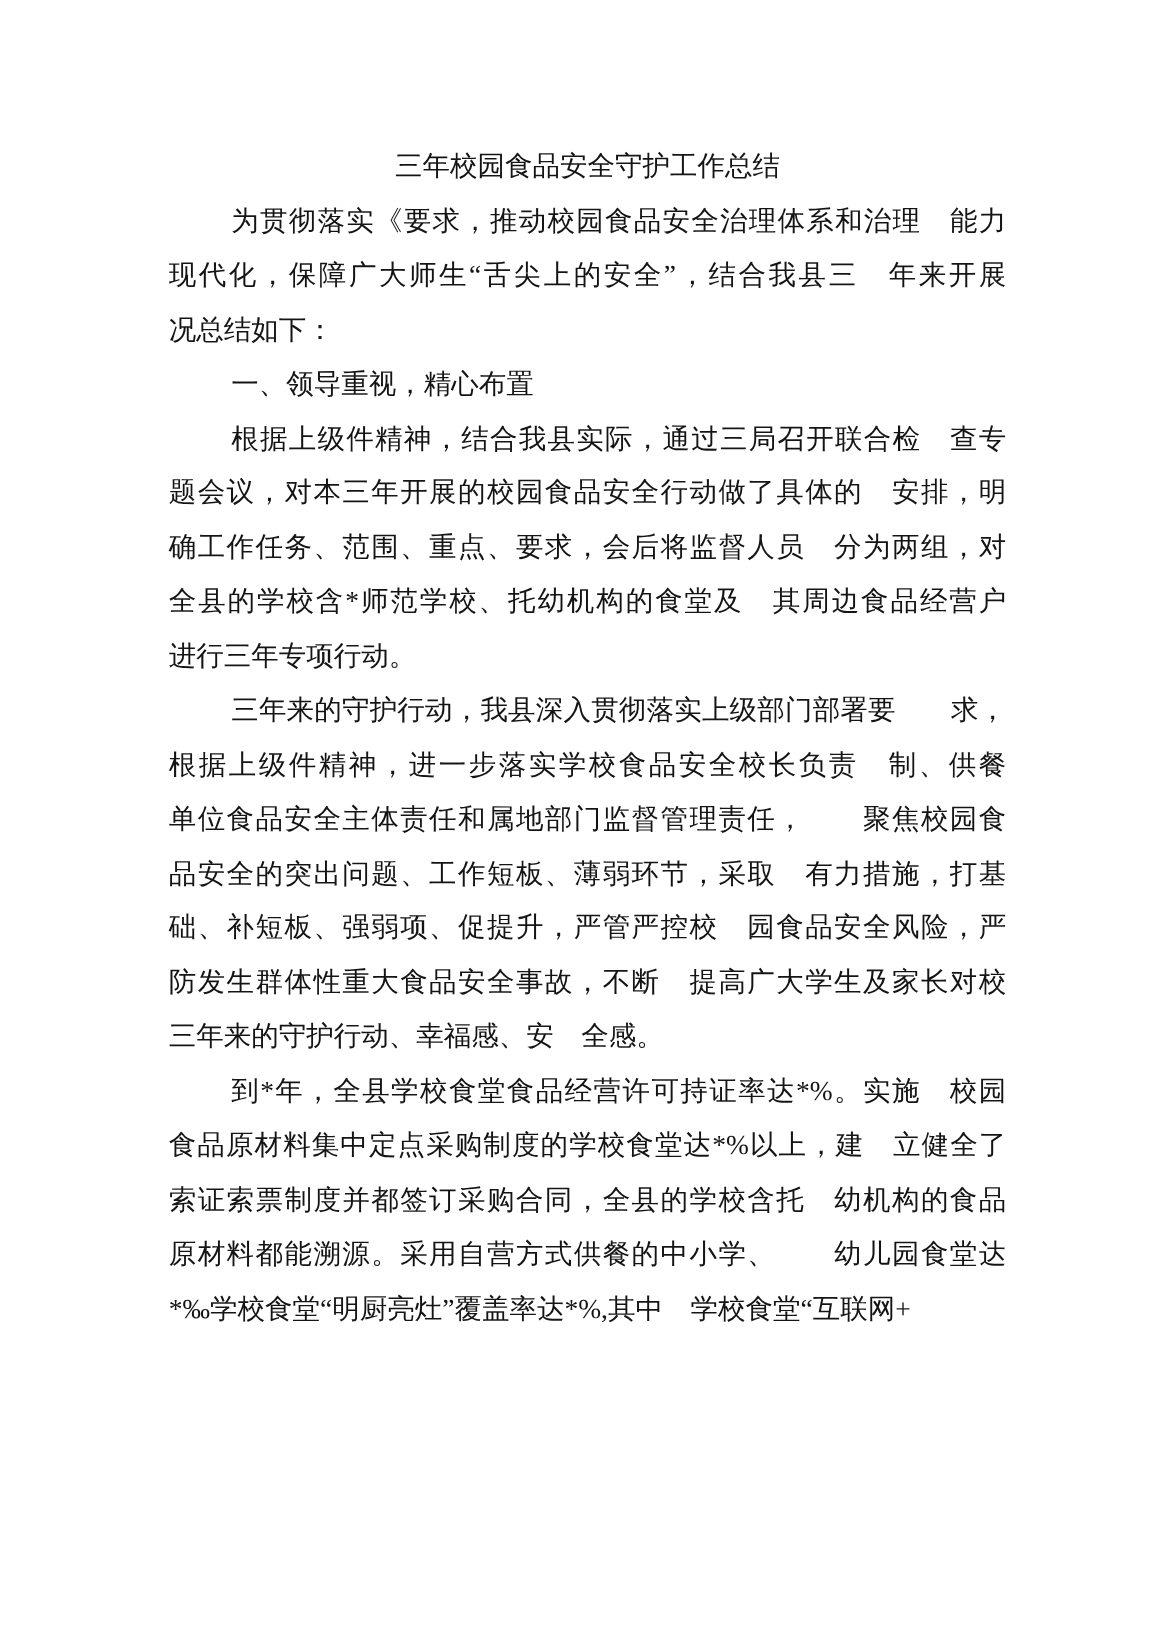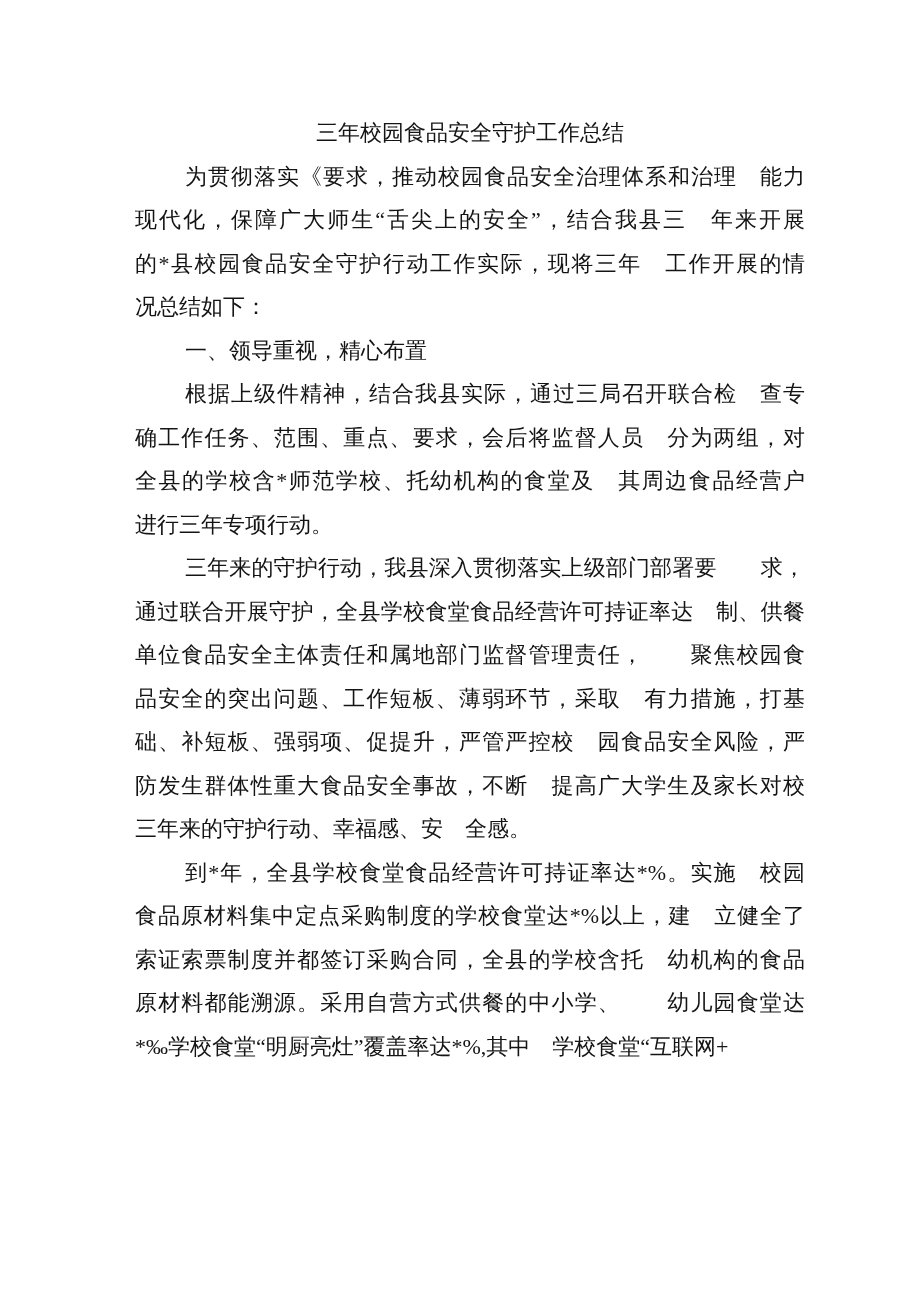--- a/index.html
+++ b/index.html
@@ -35,33 +35,33 @@
 </head>
 <body>
 
 <div class="page">
   <div class="doc">
 
     <h1 class="line title">三年校园食品安全守护工作总结</h1>
 
     <div class="line first">为贯彻落实《要求，推动校园食品安全治理体系和治理　能力</div>
     <div class="line">现代化，保障广大师生“舌尖上的安全”，结合我县三　年来开展</div>
-    <div class="line">的*县校园食品安全守护行动工作实际，现将三年　工作开展的情</div>
     <div class="line end">况总结如下：</div>
 
     <div class="line heading">一、领导重视，精心布置</div>
 
     <div class="line first">根据上级件精神，结合我县实际，通过三局召开联合检　查专</div>
+    <div class="line">题会议，对本三年开展的校园食品安全行动做了具体的　安排，明</div>
     <div class="line">确工作任务、范围、重点、要求，会后将监督人员　分为两组，对</div>
     <div class="line">全县的学校含*师范学校、托幼机构的食堂及　其周边食品经营户</div>
     <div class="line end">进行三年专项行动。</div>
 
 
     <div class="line first">三年来的守护行动，我县深入贯彻落实上级部门部署要　　求，</div>
-    <div class="line">通过联合开展守护，全县学校食堂食品经营许可持证率达　制、供餐</div>
+    <div class="line">根据上级件精神，进一步落实学校食品安全校长负责　制、供餐</div>
     <div class="line">单位食品安全主体责任和属地部门监督管理责任，　　聚焦校园食</div>
     <div class="line">品安全的突出问题、工作短板、薄弱环节，采取　有力措施，打基</div>
     <div class="line">础、补短板、强弱项、促提升，严管严控校　园食品安全风险，严</div>
     <div class="line">防发生群体性重大食品安全事故，不断　提高广大学生及家长对校</div>
     <div class="line end">三年来的守护行动、幸福感、安　全感。</div>
 
     <div class="line first">到*年，全县学校食堂食品经营许可持证率达*%。实施　校园</div>
     <div class="line">食品原材料集中定点采购制度的学校食堂达*%以上，建　立健全了</div>
     <div class="line">索证索票制度并都签订采购合同，全县的学校含托　幼机构的食品</div>
     <div class="line">原材料都能溯源。采用自营方式供餐的中小学、　　幼儿园食堂达</div>

